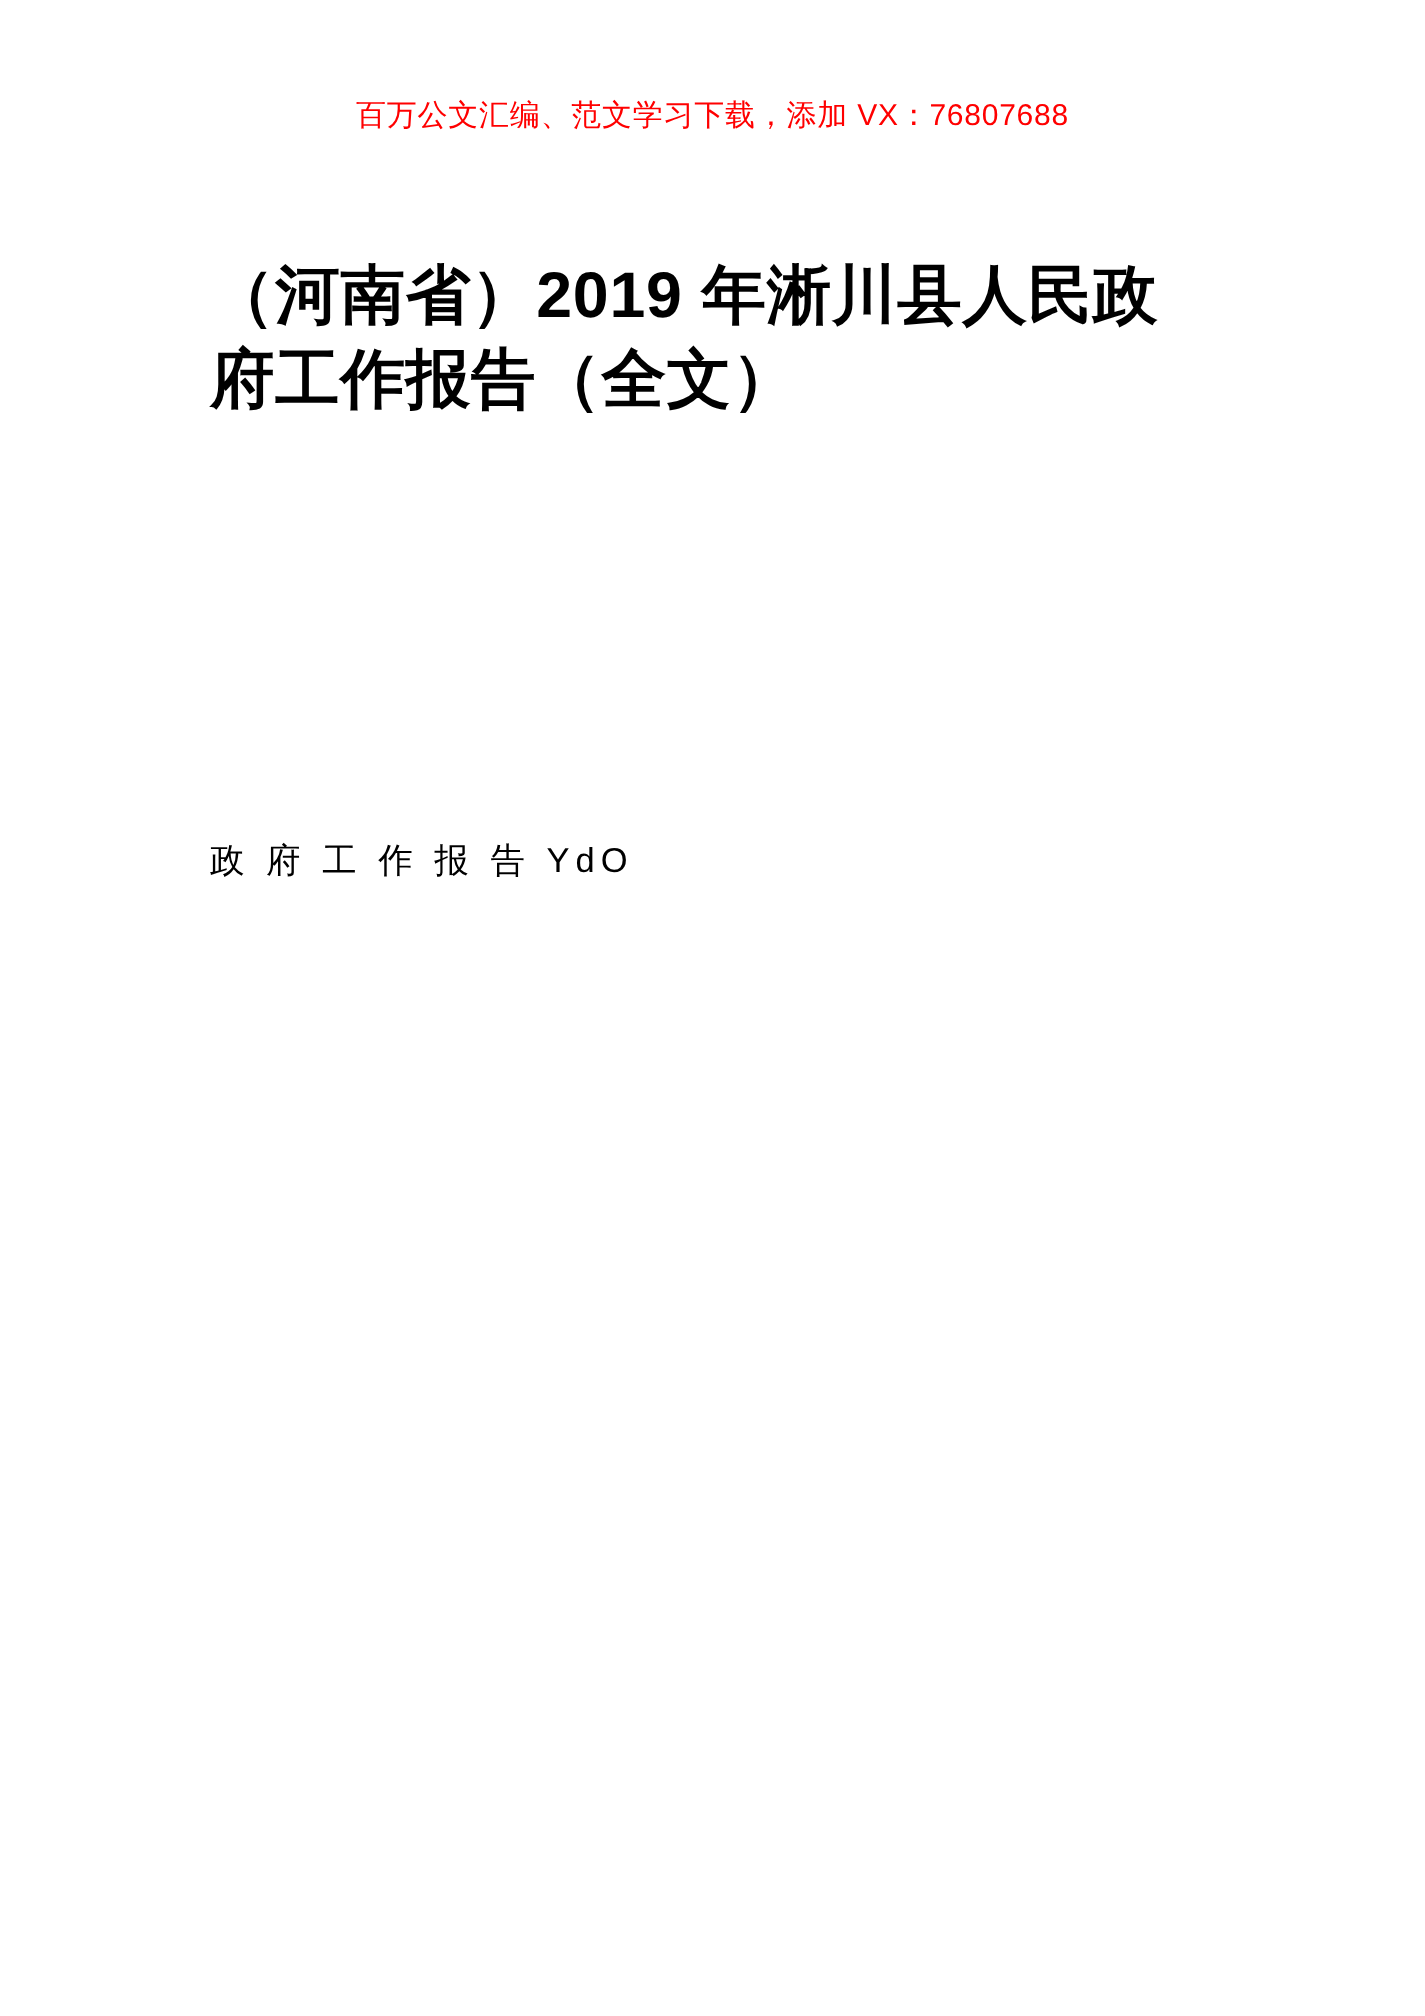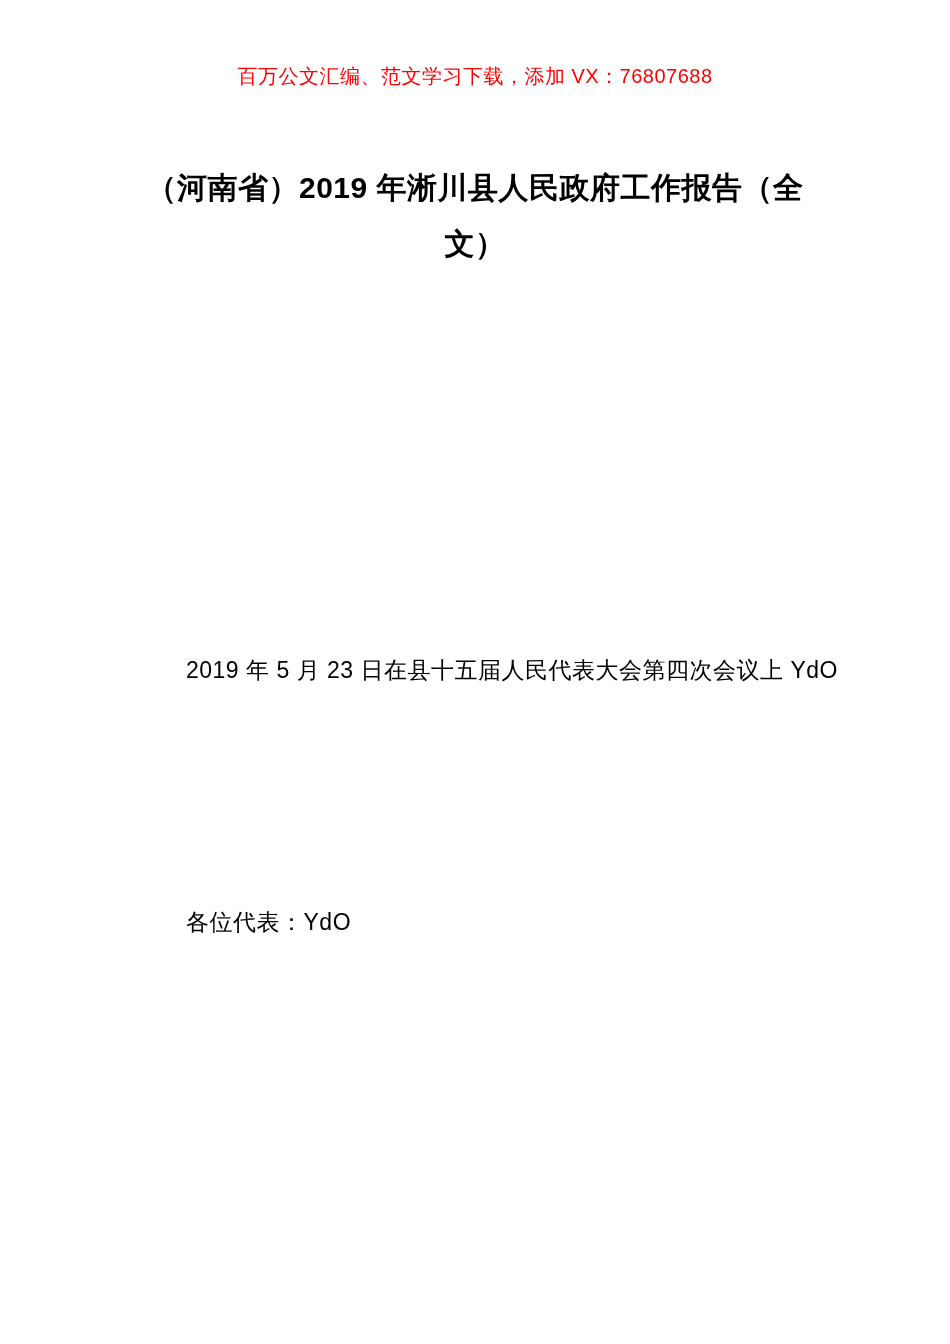--- a/index.html
+++ b/index.html
@@ -32,22 +32,22 @@
     font-size: 20px;
     letter-spacing: 0.5px;
     font-family: "Liberation Sans", sans-serif;
     white-space: nowrap;
   }
   .doc-title {
     position: absolute;
     top: 140px;
     left: 140px;
     width: 670px;
-    text-align: center;
-    font-size: 30px;
+    text-align: left;
+    font-size: 43px;
     font-weight: bold;
     line-height: 56px;
     letter-spacing: 0.5px;
   }
   .body-block {
     position: absolute;
     left: 140px;
     width: 700px;
     font-size: 23px;
     line-height: 50px;
@@ -64,20 +64,19 @@
 </style>
 </head>
 <body>
 
 <div class="page">
 
   <div class="watermark">百万公文汇编、范文学习下载，添加 VX：76807688</div>
 
   <h1 class="doc-title">（河南省）2019 年淅川县人民政府工作报告（全文）</h1>
 
-
-  <div class="body-block p2 indent">2019 年 5 月 23 日在县十五届人民代表大会第四次会议上 YdO</div>
+  <div class="body-block p1">政 府 工 作 报 告 YdO</div>
 
 
-  <div class="body-block p4 indent">各位代表：YdO</div>
+
 
 
 </div>
 
 </body></html>

